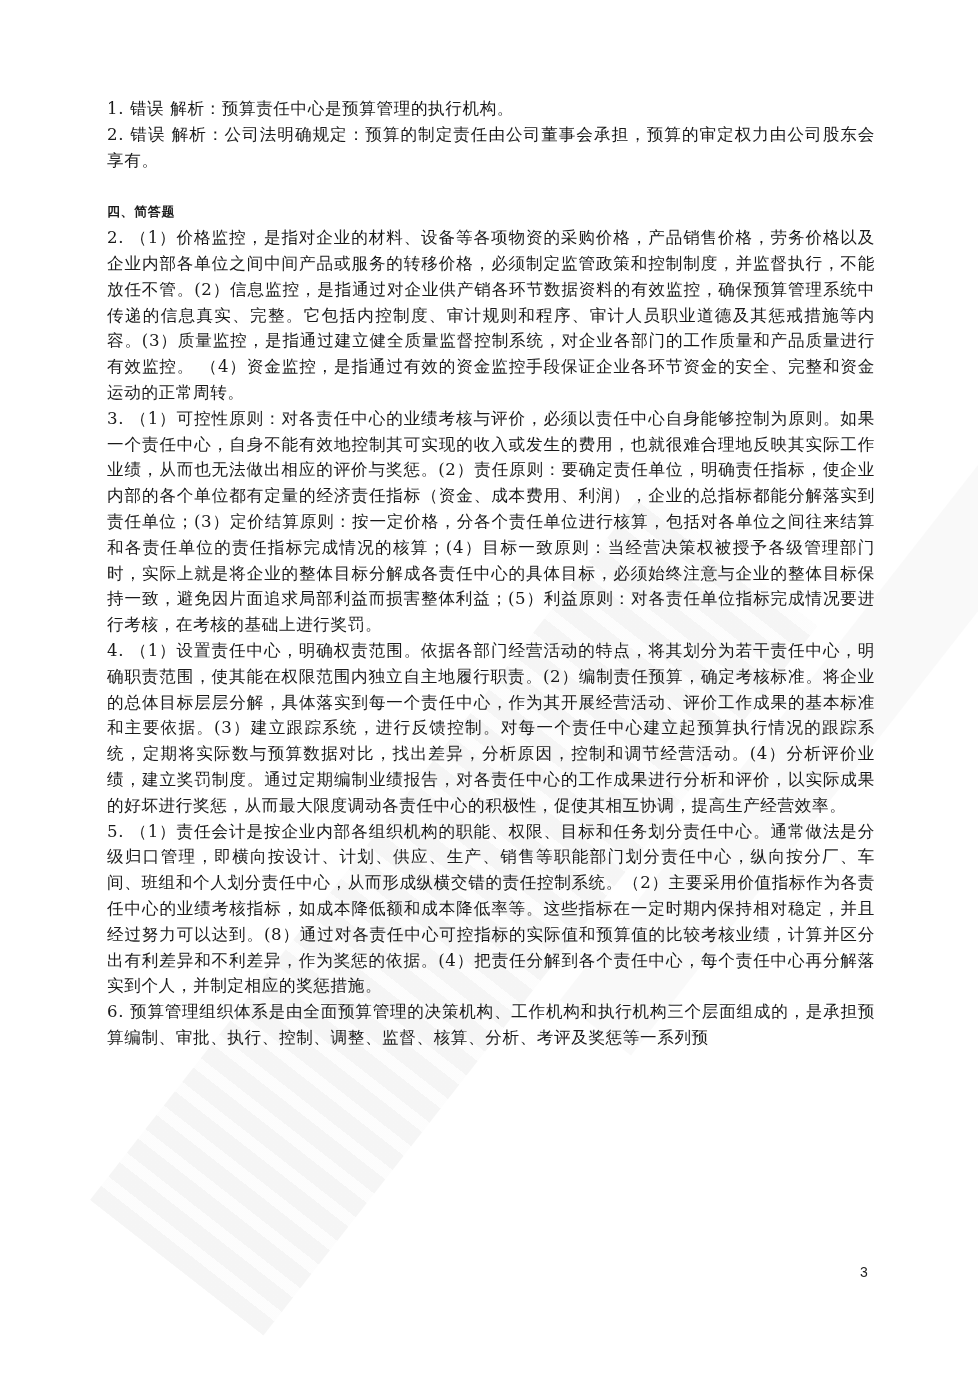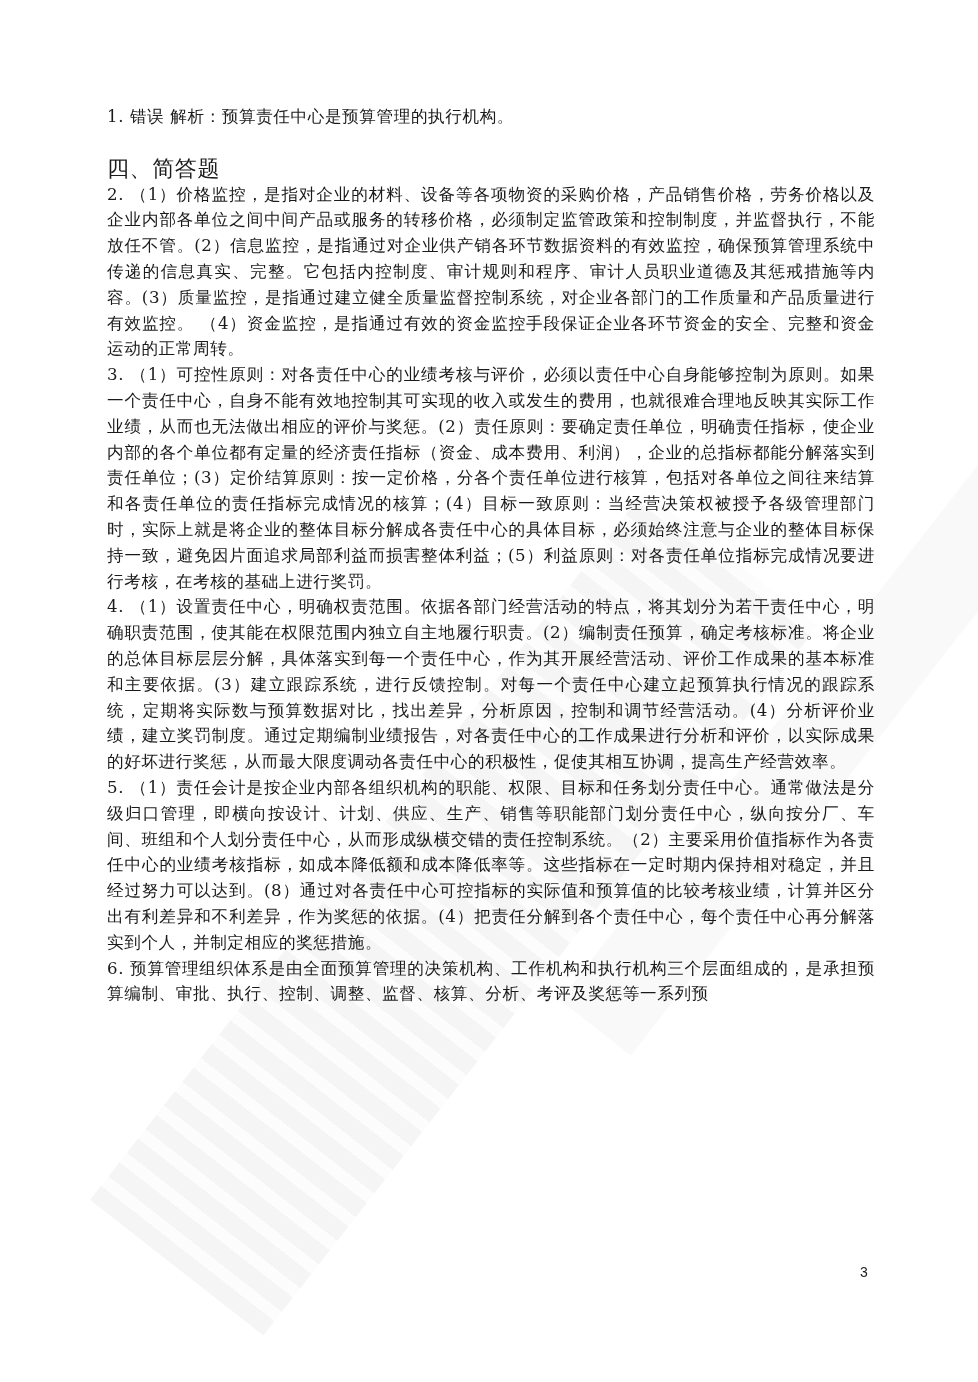--- a/index.html
+++ b/index.html
@@ -12,42 +12,43 @@
     transform: rotate(-52deg); transform-origin: 0 0;
     background: repeating-linear-gradient(90deg, rgba(200,200,200,0.18) 0 18px, rgba(235,235,235,0.12) 18px 30px);
     pointer-events: none; top: 1200px; left: 90px;
   }
   .watermark2 {
     position: absolute; left: 560px; top: 1000px; width: 820px; height: 90px;
     transform: rotate(-52deg); transform-origin: 0 0;
     background: rgba(210,210,210,0.14); pointer-events: none;
   }
   .page {
-    position: absolute; left: 107px; top: 104px; width: 768px;
+    position: absolute; left: 107px; top: 96px; width: 768px;
     font-size: 16.6px; line-height: 25.8px; letter-spacing: 0.6px;
     text-align: justify;
   }
   .page p { margin: 0; }
   .gap { height: 26px; }
-  .section-title { font-weight: normal; font-size: 22px; }
+  .section-title { font-weight: bold; font-size: 13px; }
   .num-bold { font-weight: bold; }
   .page-number {
     position: absolute; left: 860px; top: 1264px; font-size: 14px;
     font-family: "Liberation Sans", sans-serif; color: #222;
   }
 </style>
 </head>
 <body>
 
 <div class="watermark"></div>
 <div class="watermark2"></div>
 
 <div class="page">
   <div>
     <p><span>1.</span> <span>错误 解析：预算责任中心是预算管理的执行机构。</span></p>
+    <p><span>2.</span> <span>错误 解析：公司法明确规定：预算的制定责任由公司董事会承担，预算的审定权力由公司股东会享有。</span></p>
   </div>
 
   <div class="gap"></div>
 
   <div>
     <p class="section-title">四、简答题</p>
     <p><span>2.</span> <span>（1）价格监控，是指对企业的材料、设备等各项物资的采购价格，产品销售价格，劳务价格以及企业内部各单位之间中间产品或服务的转移价格，必须制定监管政策和控制制度，并监督执行，不能放任不管。(2）信息监控，是指通过对企业供产销各环节数据资料的有效监控，确保预算管理系统中传递的信息真实、完整。它包括内控制度、审计规则和程序、审计人员职业道德及其惩戒措施等内容。(3）质量监控，是指通过建立健全质量监督控制系统，对企业各部门的工作质量和产品质量进行有效监控。 （4）资金监控，是指通过有效的资金监控手段保证企业各环节资金的安全、完整和资金运动的正常周转。</span></p>
     <p><span>3.</span> <span>（1）可控性原则：对各责任中心的业绩考核与评价，必须以责任中心自身能够控制为原则。如果一个责任中心，自身不能有效地控制其可实现的收入或发生的费用，也就很难合理地反映其实际工作业绩，从而也无法做出相应的评价与奖惩。(2）责任原则：要确定责任单位，明确责任指标，使企业内部的各个单位都有定量的经济责任指标（资金、成本费用、利润），企业的总指标都能分解落实到责任单位；(3）定价结算原则：按一定价格，分各个责任单位进行核算，包括对各单位之间往来结算和各责任单位的责任指标完成情况的核算；(4）目标一致原则：当经营决策权被授予各级管理部门时，实际上就是将企业的整体目标分解成各责任中心的具体目标，必须始终注意与企业的整体目标保持一致，避免因片面追求局部利益而损害整体利益；(5）利益原则：对各责任单位指标完成情况要进行考核，在考核的基础上进行奖罚。</span></p>
     <p><span>4.</span> <span>（1）设置责任中心，明确权责范围。依据各部门经营活动的特点，将其划分为若干责任中心，明确职责范围，使其能在权限范围内独立自主地履行职责。(2）编制责任预算，确定考核标准。将企业的总体目标层层分解，具体落实到每一个责任中心，作为其开展经营活动、评价工作成果的基本标准和主要依据。(3）建立跟踪系统，进行反馈控制。对每一个责任中心建立起预算执行情况的跟踪系统，定期将实际数与预算数据对比，找出差异，分析原因，控制和调节经营活动。(4）分析评价业绩，建立奖罚制度。通过定期编制业绩报告，对各责任中心的工作成果进行分析和评价，以实际成果的好坏进行奖惩，从而最大限度调动各责任中心的积极性，促使其相互协调，提高生产经营效率。</span></p>
     <p><span>5.</span> <span>（1）责任会计是按企业内部各组织机构的职能、权限、目标和任务划分责任中心。通常做法是分级归口管理，即横向按设计、计划、供应、生产、销售等职能部门划分责任中心，纵向按分厂、车间、班组和个人划分责任中心，从而形成纵横交错的责任控制系统。（2）主要采用价值指标作为各责任中心的业绩考核指标，如成本降低额和成本降低率等。这些指标在一定时期内保持相对稳定，并且经过努力可以达到。(8）通过对各责任中心可控指标的实际值和预算值的比较考核业绩，计算并区分出有利差异和不利差异，作为奖惩的依据。(4）把责任分解到各个责任中心，每个责任中心再分解落实到个人，并制定相应的奖惩措施。</span></p>

